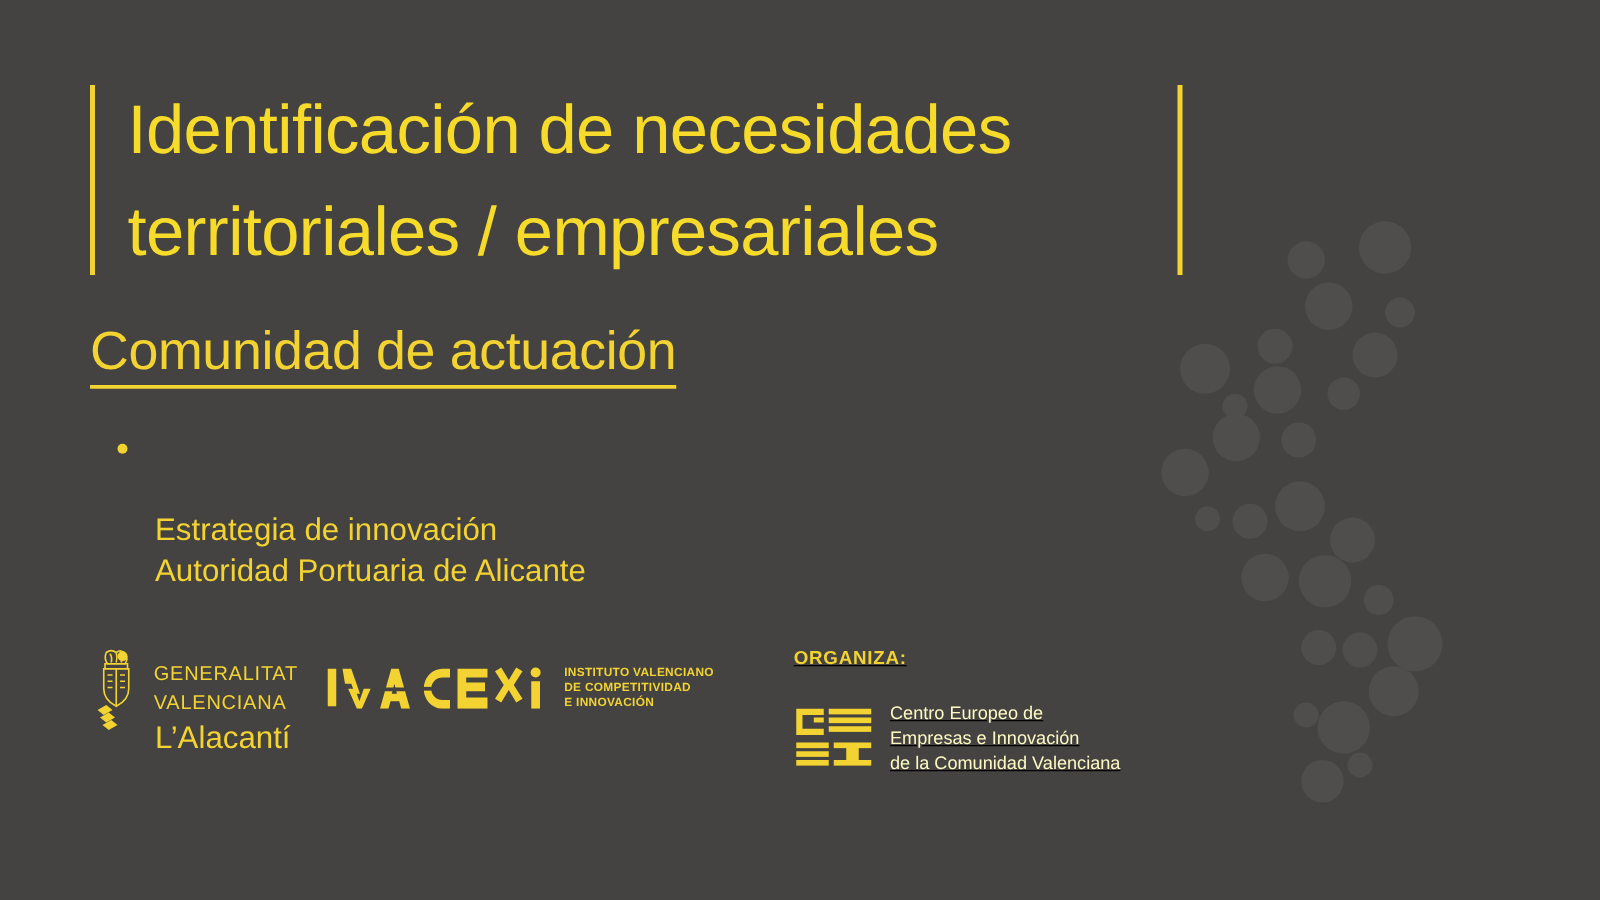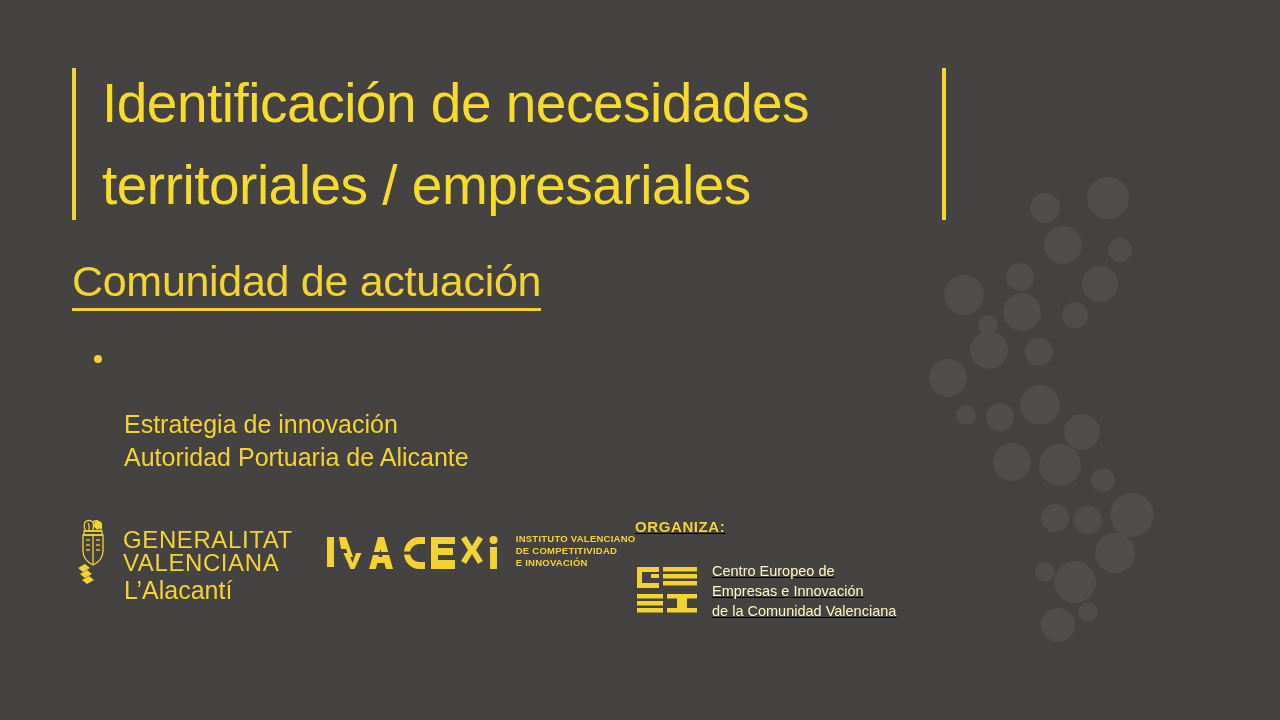--- a/index.html
+++ b/index.html
@@ -130,29 +130,29 @@
     display: flex;
     align-items: center;
   }
 
   
   #logo-generalitat { display: flex; align-items: center; }
   #gva-emblem { width: 42px; height: 66px; flex: 0 0 42px; }
   #gva-wordmark {
     margin-left: 9px;
     color: #f2d332;
-    font-size: 24px;
+    font-size: 16px;
     font-weight: 400;
     line-height: 23px;
     letter-spacing: 0.6px;
     white-space: pre-line;
   }
 
   
-  #logo-ivace { display: flex; align-items: flex-end; margin-left: 34px; }
+  #logo-ivace { display: flex; align-items: flex-start; margin-left: 24px; }
   #ivace-mark { width: 180px; height: 34px; flex: 0 0 180px; }
   #ivace-tagline {
     margin-left: 9px;
     color: #f2d332;
     font-size: 9.5px;
     font-weight: 700;
     line-height: 12px;
     letter-spacing: 0.25px;
     white-space: pre-line;
   }

